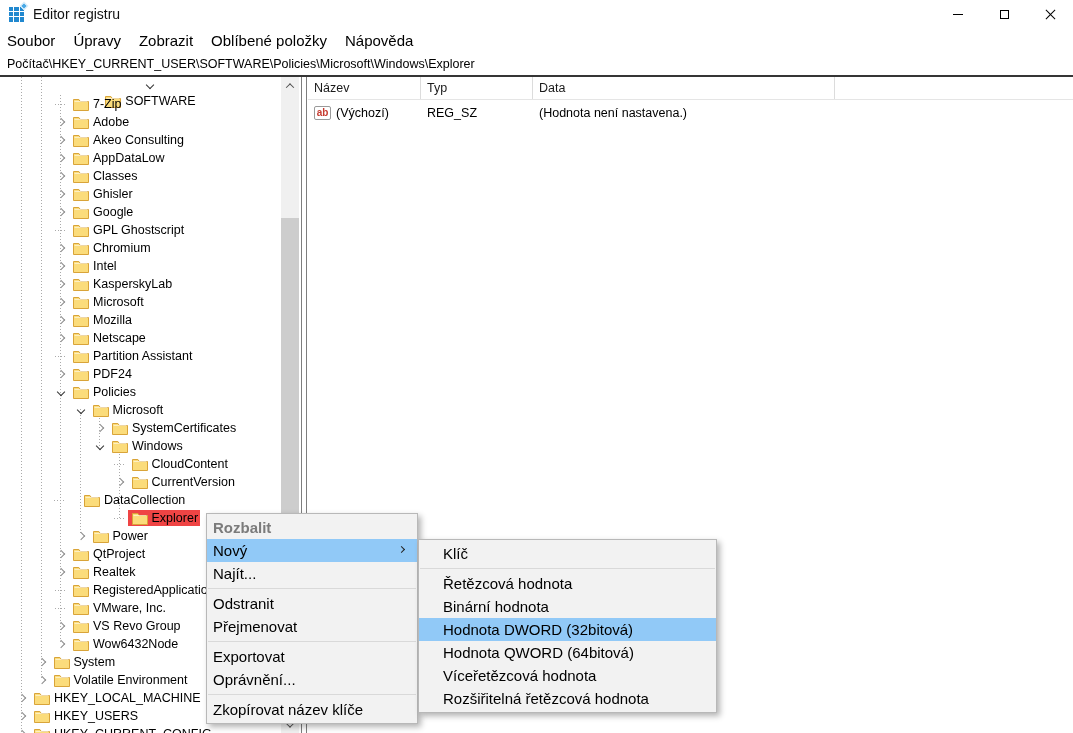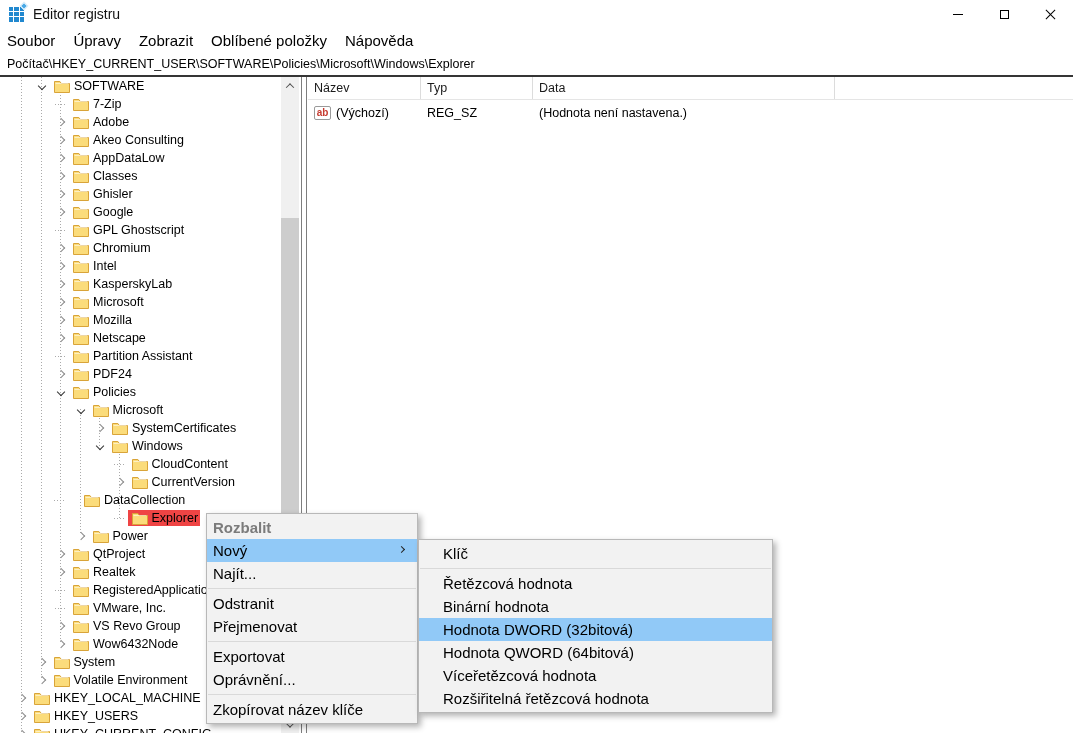--- a/index.html
+++ b/index.html
@@ -64,21 +64,21 @@
   .hdr-cell { font-size:12.5px; color:#1a1a1a; padding-left:6px; display:flex; align-items:center; border-right:1px solid #dcdcdc; }
   .hdr-name { width:113px; } .hdr-type { width:112px; } .hdr-data { width:302px; }
   .list-row { display:flex; height:20px; align-items:flex-end; }
   .cell { font-size:12.5px; color:#000; padding-left:6px; display:flex; align-items:center; }
   .cell-name { width:113px; } .cell-type { width:112px; } .cell-data { width:302px; }
   .ab-icon { width:17px; height:14px; border:1px solid #9a9a9a; border-radius:2px; background:#fff; color:#c63a2f; font-weight:bold; font-size:10px; line-height:12px; text-align:center; margin-right:5px; flex:0 0 17px; }
 
   
   .menu { position:absolute; background:#f2f2f2; border:1px solid #b8b8b8; box-shadow:3px 3px 6px rgba(0,0,0,.3); padding:2px 0; z-index:10; }
   #context-menu { left:206px; top:513px; width:212px; }
-  #submenu { left:418px; top:539px; width:355px; z-index:11; }
+  #submenu { left:418px; top:539px; width:299px; z-index:11; }
   .menu-item { position:relative; height:23px; line-height:23px; font-size:15px; color:#000; padding-left:6px; white-space:nowrap; }
   #submenu .menu-item { padding-left:24px; }
   .menu-item.bold-disabled { font-weight:bold; color:#7b7b7b; }
   .menu-item.highlighted { background:#91c9f7; }
   .menu-sep { height:1px; background:#d9d9d9; margin:3px 1px; }
   .sub-arrow { position:absolute; right:13px; top:8px; width:5px; height:5px; border-top:1.5px solid #222; border-right:1.5px solid #222; transform:rotate(45deg); }
 </style>
 </head>
 <body>
 
@@ -127,21 +127,21 @@
   </div>
   <div id="pane-topline"></div>
 
   <div id="tree-pane">
       <div class="guide" style="left: 21px; top: 0px; height: 656px;"></div>
       <div class="guide" style="left: 40.5px; top: 0px; height: 602px;"></div>
       <div class="guide" style="left: 60px; top: 18px; height: 548px;"></div>
       <div class="guide" style="left: 79.5px; top: 332px; height: 126px;"></div>
       <div class="guide" style="left: 99px; top: 341px; height: 28px;"></div>
       <div class="guide" style="left: 118.5px; top: 377px; height: 64px;"></div>
-      <div class="tree-row" style="top: 0px; padding-left: 34px;">
+      <div class="tree-row" style="top: 0px; padding-left: 18px; flex-direction: column;">
         <div class="chev-slot">
           <div class="chev expanded"></div>
         </div>
         <div class="sel-wrap">
           <svg class="folder" width="16" height="13" viewBox="0 0 16 13">
             <path d="M.5 1.5h5.4l1.4 2H15.5v9H.5z" fill="#fbdc7b" stroke="#d9a439"></path>
             <path d="M1.5 3.5h13" stroke="#fff" opacity=".55"></path>
           </svg>
           <span class="tree-label">SOFTWARE</span>
         </div>

